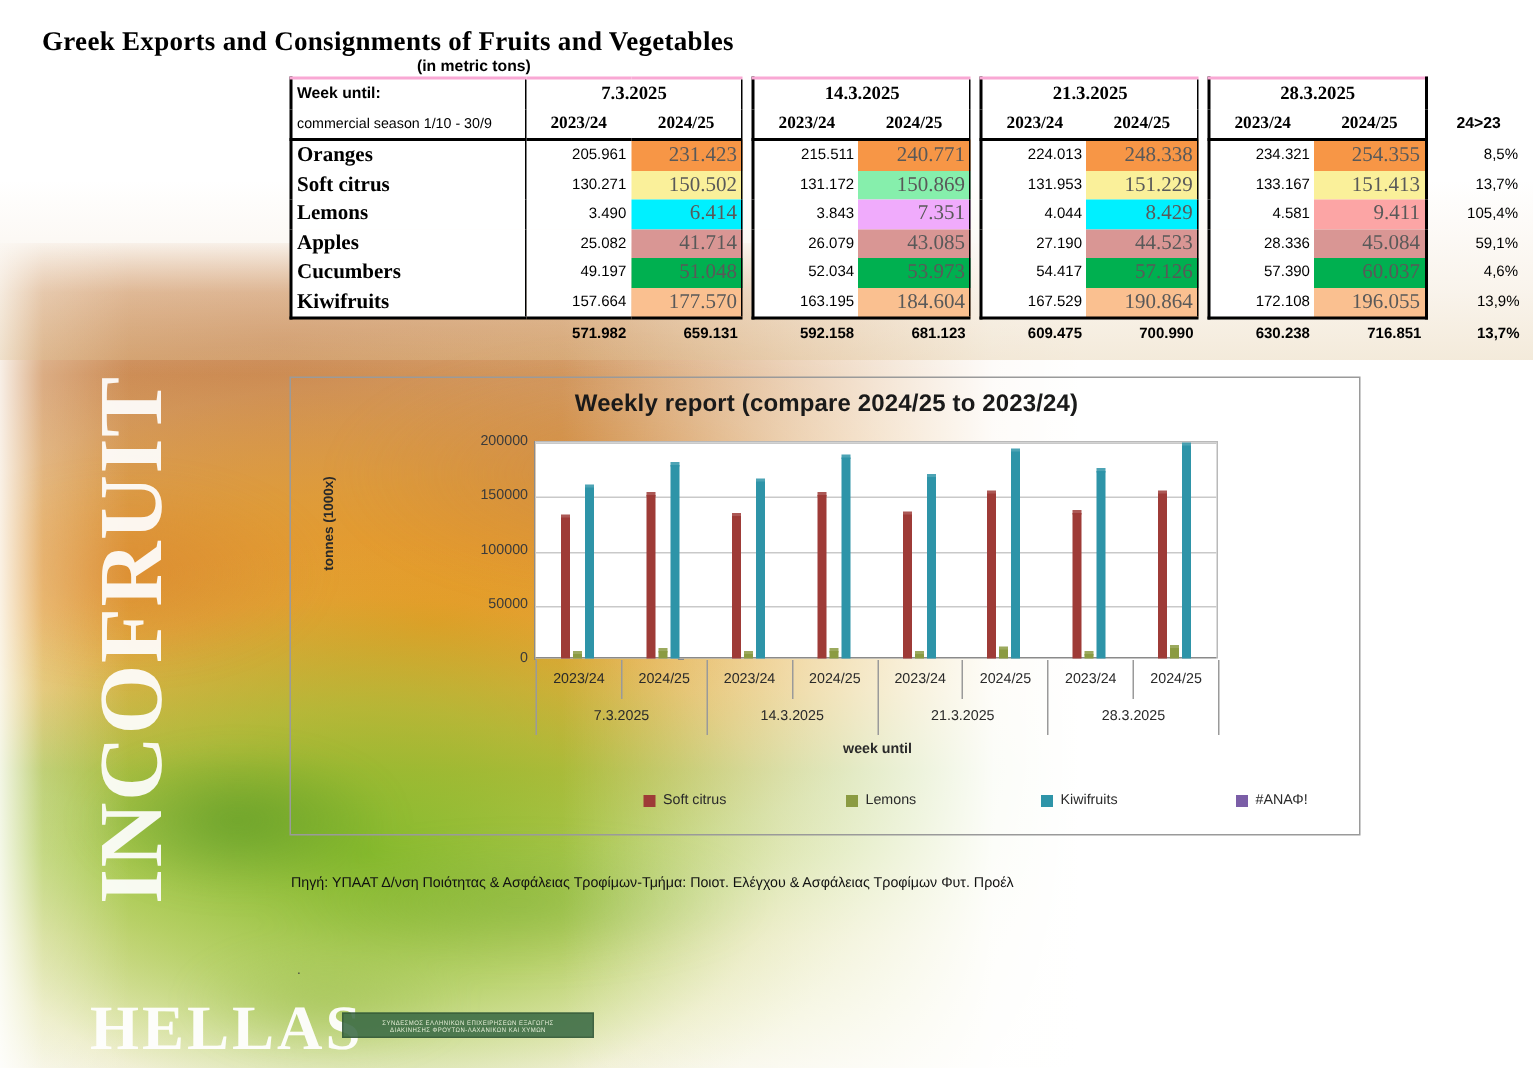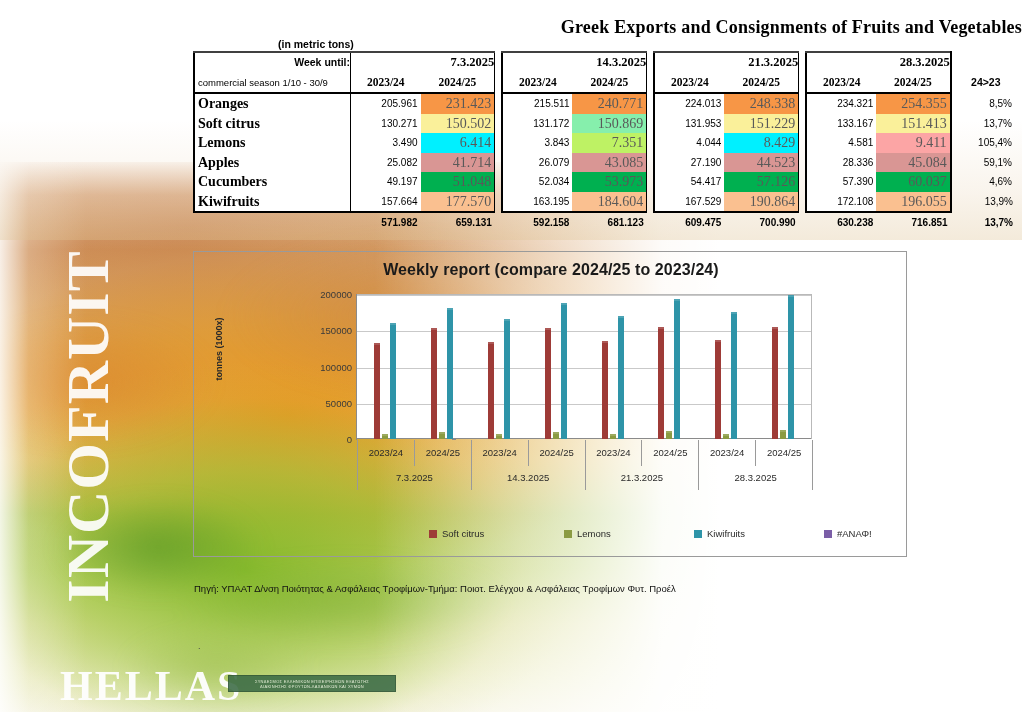--- a/index.html
+++ b/index.html
@@ -108,21 +108,21 @@
     letter-spacing: .3px;
     color: #e6efdf;
     white-space: nowrap;
     transform: scaleY(1.1);
   }
 
   
   #doc-title {
     position: absolute;
     left: 0; top: 17px; width: 1022px;
-    text-align: right;
+    text-align: left;
     padding-left: 28px;
     font-family: "Liberation Serif", serif;
     font-size: 18px;
     font-weight: 700;
     color: #000;
     letter-spacing: .2px;
   }
   #metric-note {
     position: absolute;
     left: 230px; top: 38px;
@@ -169,21 +169,21 @@
             font-family: "Liberation Serif", serif; font-size: 14px; color: #595959; }
   .c-gap  { width: 8px; background: transparent; }
 
   .c-name { width: 158px; text-align: left; padding-left: 3px !important;
             font-family: "Liberation Serif", serif; font-size: 14px;
             font-weight: 700; background: #fff; color:#000; }
 
   
   .bl { border-left: 2px solid #000; }
   .br { border-right: 2px solid #000; }
-  .bt { border-top: 2px solid #404040; text-align: right; }
+  .bt { border-top: 2px solid #f9a8d4; }
   .bb { border-bottom: 2px solid #000; }
   .tl { border-left: 1px solid #000; }
   .tr-l { border-right: 1px solid #000; }
 
   
   .t-total { text-align: right; padding-right: 3px !important;
              font-size: 10px; font-weight: 700; color: #000; background: transparent; }
   .t-blank { background: transparent; }
 
   
@@ -378,21 +378,21 @@
           <td class="cell c-prev bl ">133.167</td>
           <td class="cell c-cur br " style="background:#FAF09A">151.413</td>
           <td class="cell c-pct">13,7%</td>
         </tr>
         <tr>
           <td class="cell c-name bl tr-l ">Lemons</td>
           <td class="cell c-prev tl ">3.490</td>
           <td class="cell c-cur tr-l " style="background:#00F0FF">6.414</td>
           <td class="cell c-gap"></td>
           <td class="cell c-prev bl ">3.843</td>
-          <td class="cell c-cur tr-l " style="background:#bef264">7.351</td>
+          <td class="cell c-cur tr-l " style="background:#f0abfc">7.351</td>
           <td class="cell c-gap"></td>
           <td class="cell c-prev bl ">4.044</td>
           <td class="cell c-cur tr-l " style="background:#00F0FF">8.429</td>
           <td class="cell c-gap"></td>
           <td class="cell c-prev bl ">4.581</td>
           <td class="cell c-cur br " style="background:#fca5a5">9.411</td>
           <td class="cell c-pct">105,4%</td>
         </tr>
         <tr>
           <td class="cell c-name bl tr-l ">Apples</td>
@@ -572,20 +572,21 @@
         <div class="xcat">2024/25</div>
         <div class="xcat">2023/24</div>
         <div class="xcat">2024/25</div>
       </div>
     <div id="xgroups">
         <div class="xgrp">7.3.2025</div>
         <div class="xgrp">14.3.2025</div>
         <div class="xgrp">21.3.2025</div>
         <div class="xgrp">28.3.2025</div>
       </div>
+    <div id="xaxis-title">week until</div>
 
     <div id="legend">
         <div class="li" style="left: 175px;">
           <span class="sw" style="background: rgb(158, 59, 55);"></span>
           <span class="lb">Soft citrus</span>
         </div>
         <div class="li" style="left: 310px;">
           <span class="sw" style="background: rgb(139, 155, 66);"></span>
           <span class="lb">Lemons</span>
         </div>

